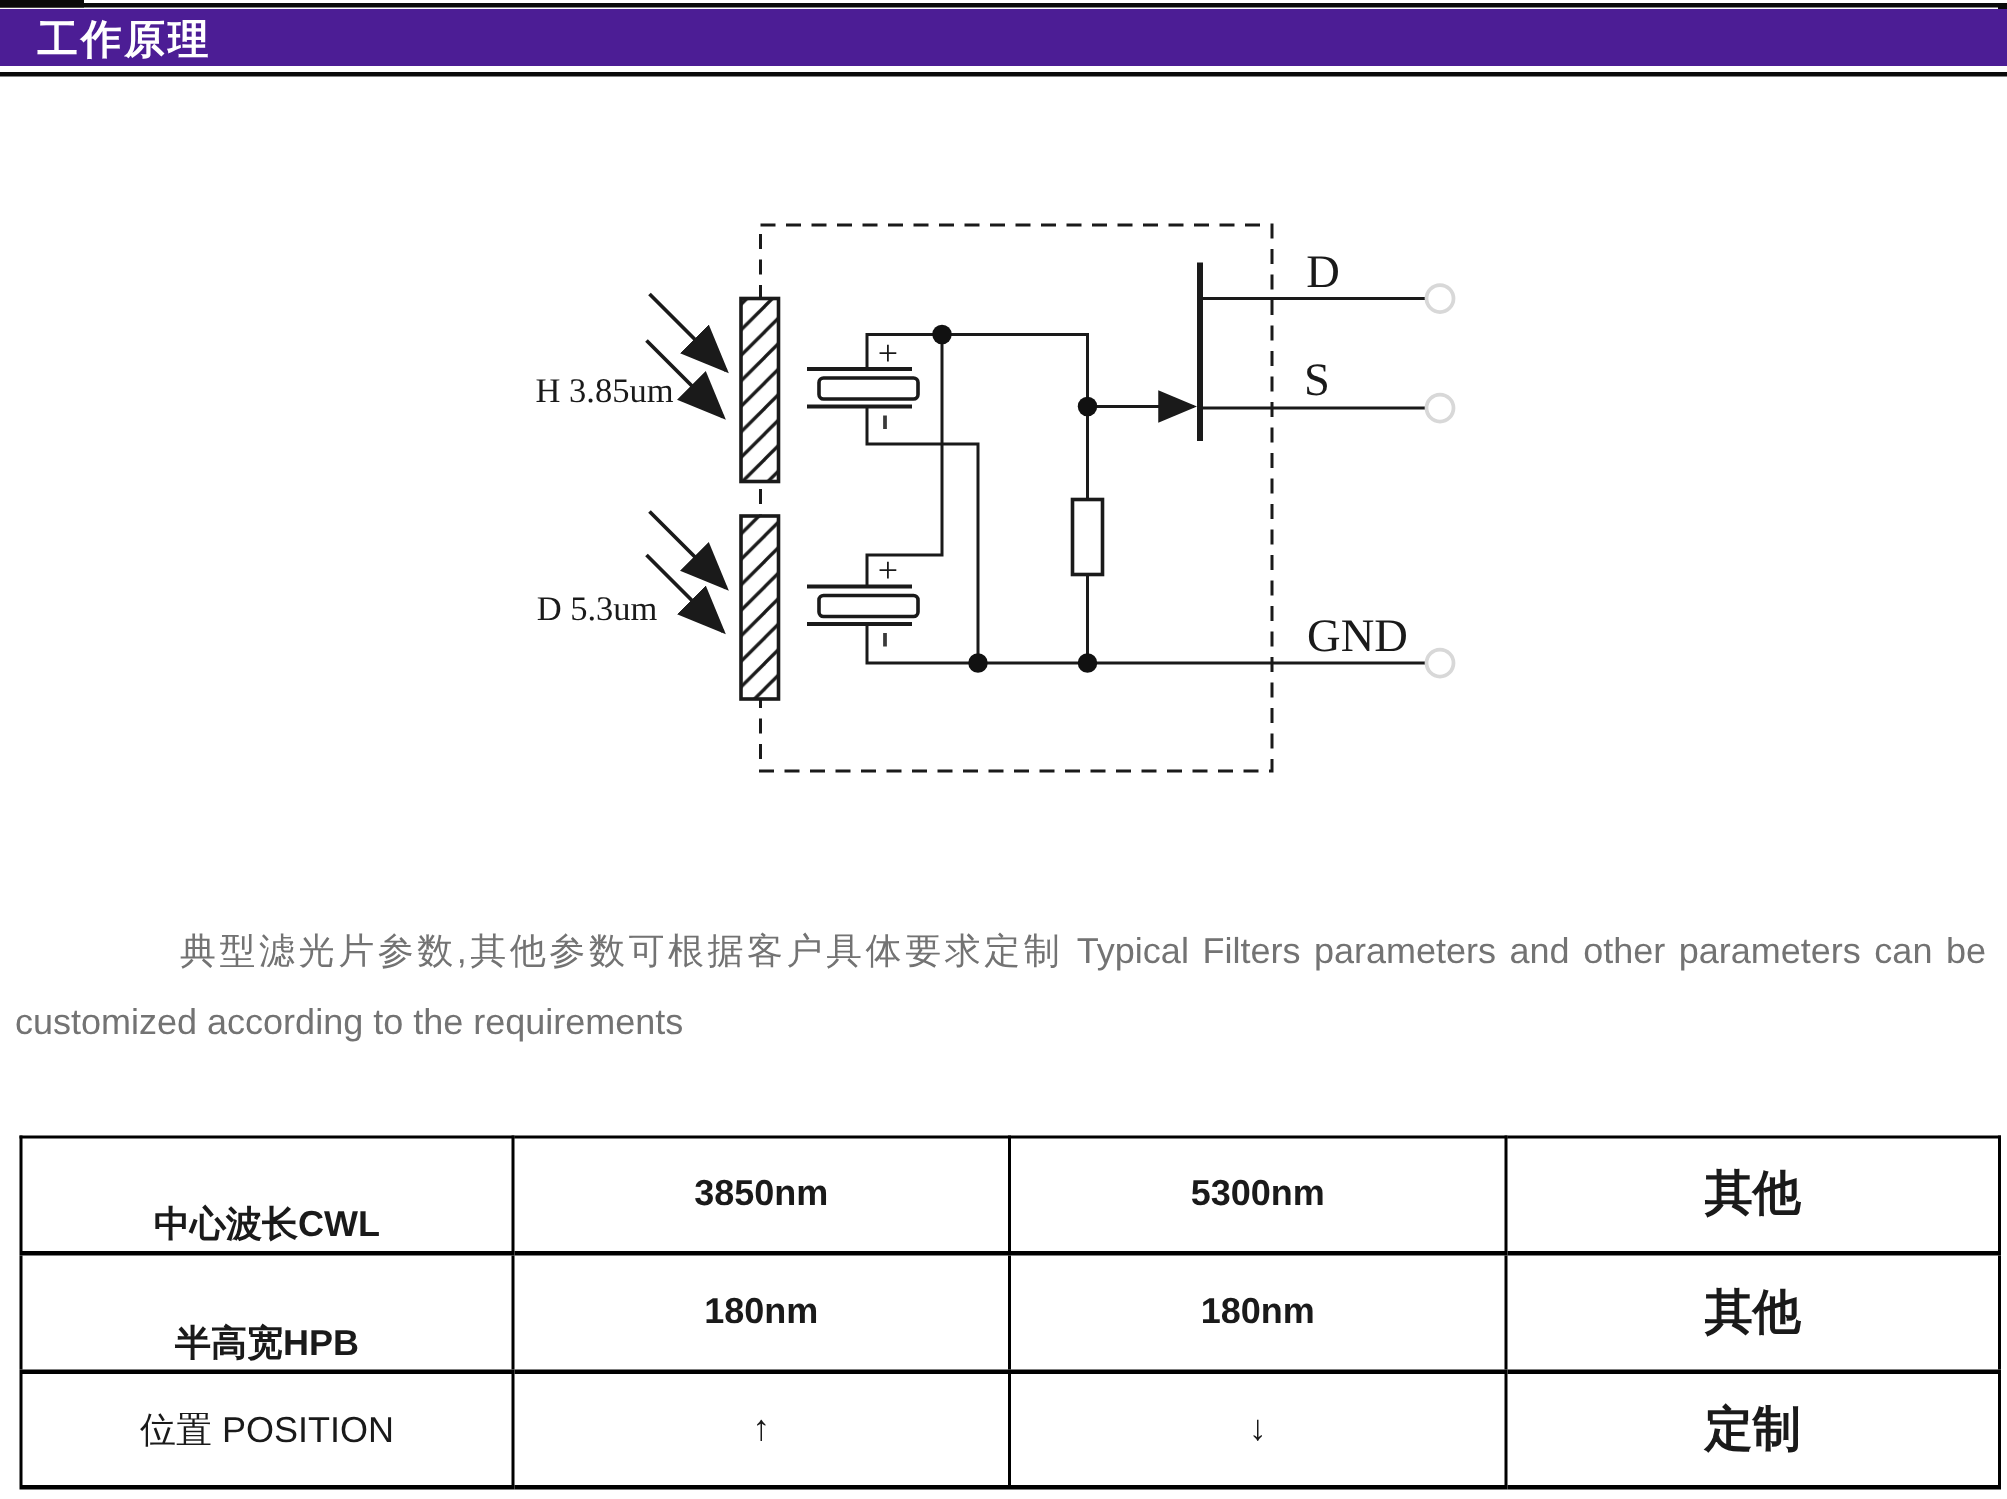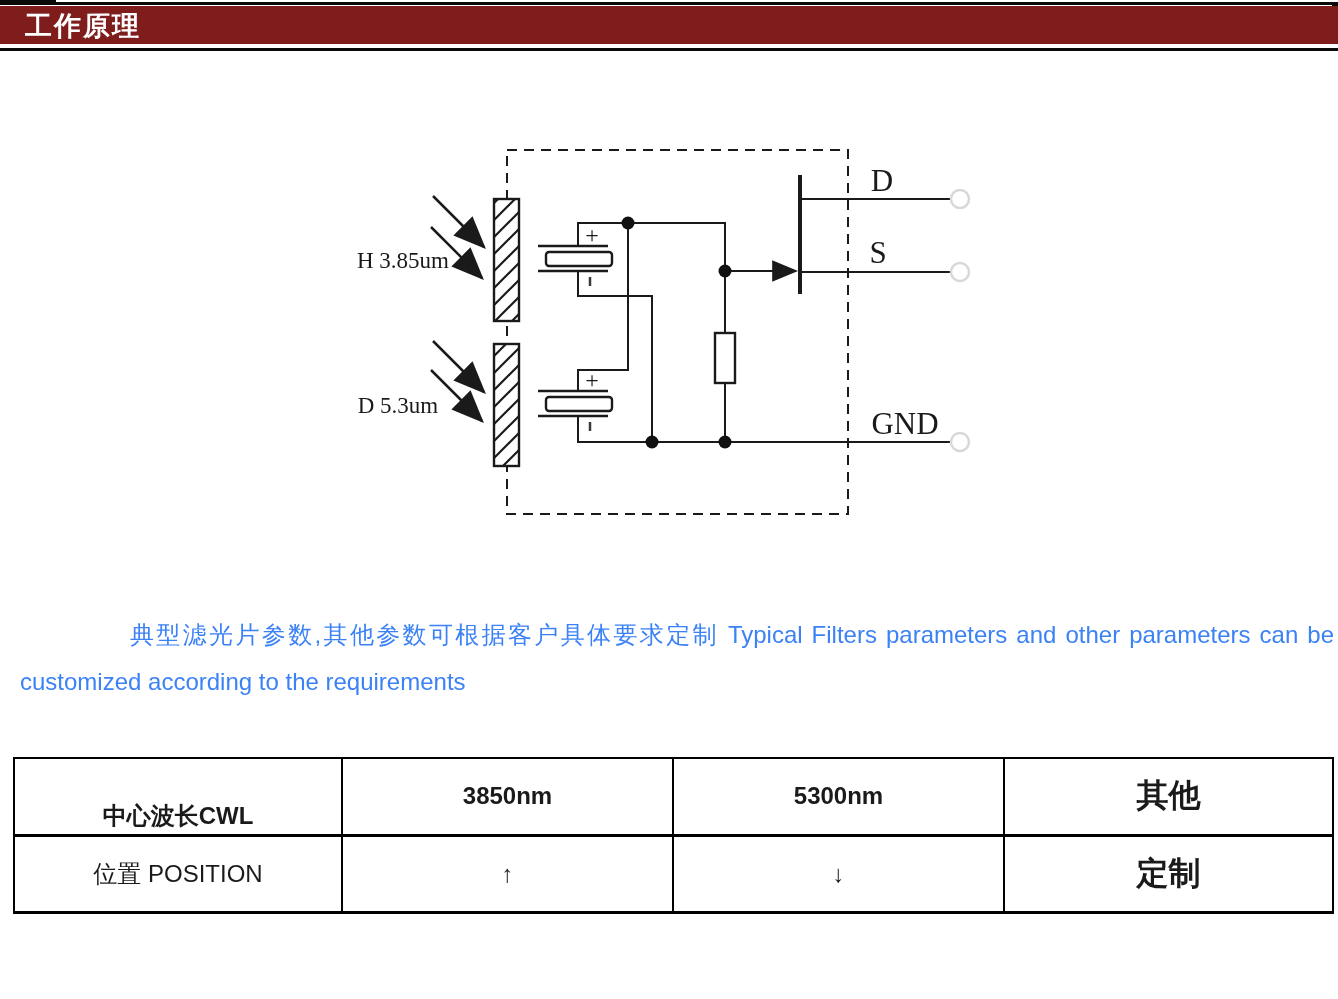--- a/index.html
+++ b/index.html
@@ -11,23 +11,23 @@
   .nub-right{position:absolute;right:0;top:2px;width:6px;height:13px;background:#0a0a0a;}
   .header-bar{position:absolute;left:0;top:6px;width:100%;height:38px;}
   .header-bar .title{position:absolute;left:25px;top:0;height:38px;line-height:40px;
         color:#ffffff;font-size:27px;font-weight:bold;letter-spacing:2px;
         font-family:"Liberation Serif",serif;}
   .rule-bottom{position:absolute;left:0;top:48px;width:100%;height:3px;background:#0a0a0a;}
   
   .diagram{position:absolute;left:0;top:0;width:1338px;height:580px;}
   .diagram text{font-family:"Liberation Serif",serif;fill:#1a1a1a;}
   
-  .para{position:absolute;left:20px;top:611px;width:1314px;margin:0;
+  .para{position:absolute;left:10px;top:611px;width:1314px;margin:0;
         font-size:24px;line-height:47px;text-align:justify;text-indent:110px;
-        color:#3b82f6;}
+        color:#737373;}
   
   .ftable{position:absolute;left:13px;top:757px;width:1319px;border-collapse:collapse;
         table-layout:fixed;}
   .ftable td{border-left:2px solid #000;border-right:2px solid #000;
         border-top:3px solid #000;border-bottom:3px solid #000;
         text-align:center;vertical-align:middle;font-size:24px;padding:0;font-weight:bold;}
   .ftable tr:first-child td{border-top:2px solid #000;}
   .ftable td.lbl{font-weight:bold;vertical-align:bottom;padding-bottom:2px;}
   .ftable td.lbl-mid{font-weight:normal;vertical-align:middle;}
   .ftable td.serif{font-family:"Liberation Serif",serif;font-size:32px;}
@@ -35,21 +35,21 @@
   .r1{height:77px;} .r2{height:79px;} .r3{height:77px;margin-left:36px;}
 </style>
 </head>
 <body>
 
 <div class="page">
 
   <div class="nub-left"></div>
   <div class="rule-top"></div>
   <div class="nub-right"></div>
-  <div class="header-bar" style="background:#7f1d1d;">
+  <div class="header-bar" style="background:#4c1d95;">
     <span class="title">工作原理</span>
   </div>
   <div class="rule-bottom"></div>
 
   <svg class="diagram" viewBox="0 0 1338 580" xmlns="http://www.w3.org/2000/svg">
     <defs>
       <pattern id="hatch" width="17" height="17" patternUnits="userSpaceOnUse">
         <path d="M0,17 L17,0" stroke="#1a1a1a" stroke-width="2.2"></path>
         <path d="M-4.25,4.25 L4.25,-4.25" stroke="#1a1a1a" stroke-width="2.2"></path>
         <path d="M12.75,21.25 L21.25,12.75" stroke="#1a1a1a" stroke-width="2.2"></path>
@@ -140,20 +140,26 @@
         <col style="width:331px">
         <col style="width:329px">
     </colgroup>
     <tbody>
         <tr class="r1">
       <td class="lbl">中心波长CWL</td>
       <td>3850nm</td>
       <td>5300nm</td>
       <td class="serif">其他</td>
     </tr>
+    <tr class="r2">
+      <td class="lbl">半高宽HPB</td>
+      <td>180nm</td>
+      <td>180nm</td>
+      <td class="serif">其他</td>
+    </tr>
     <tr class="r3">
       <td class="lbl-mid">位置 POSITION</td>
       <td class="arrowcell">↑</td>
       <td class="arrowcell">↓</td>
       <td class="serif">定制</td>
     </tr>
   </tbody>
     </table>
 
 </div>

